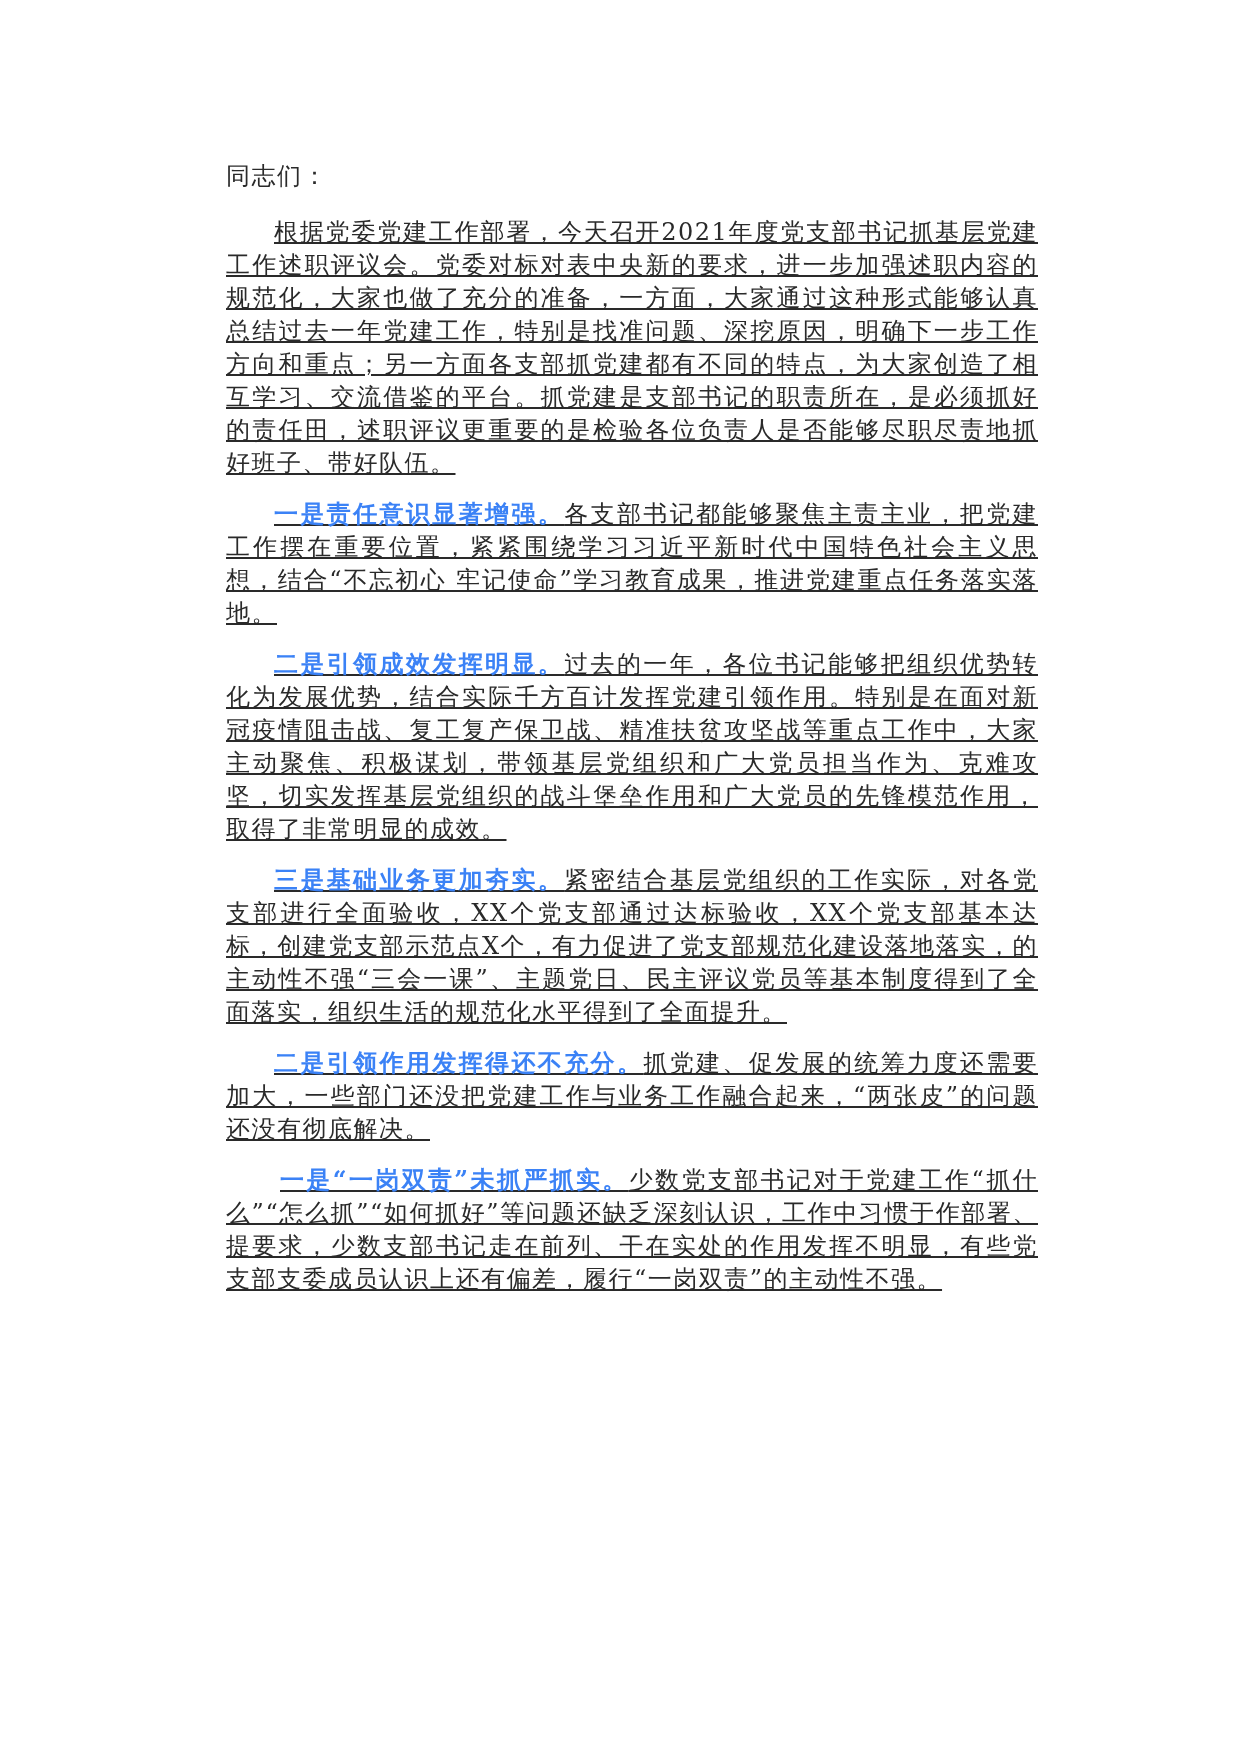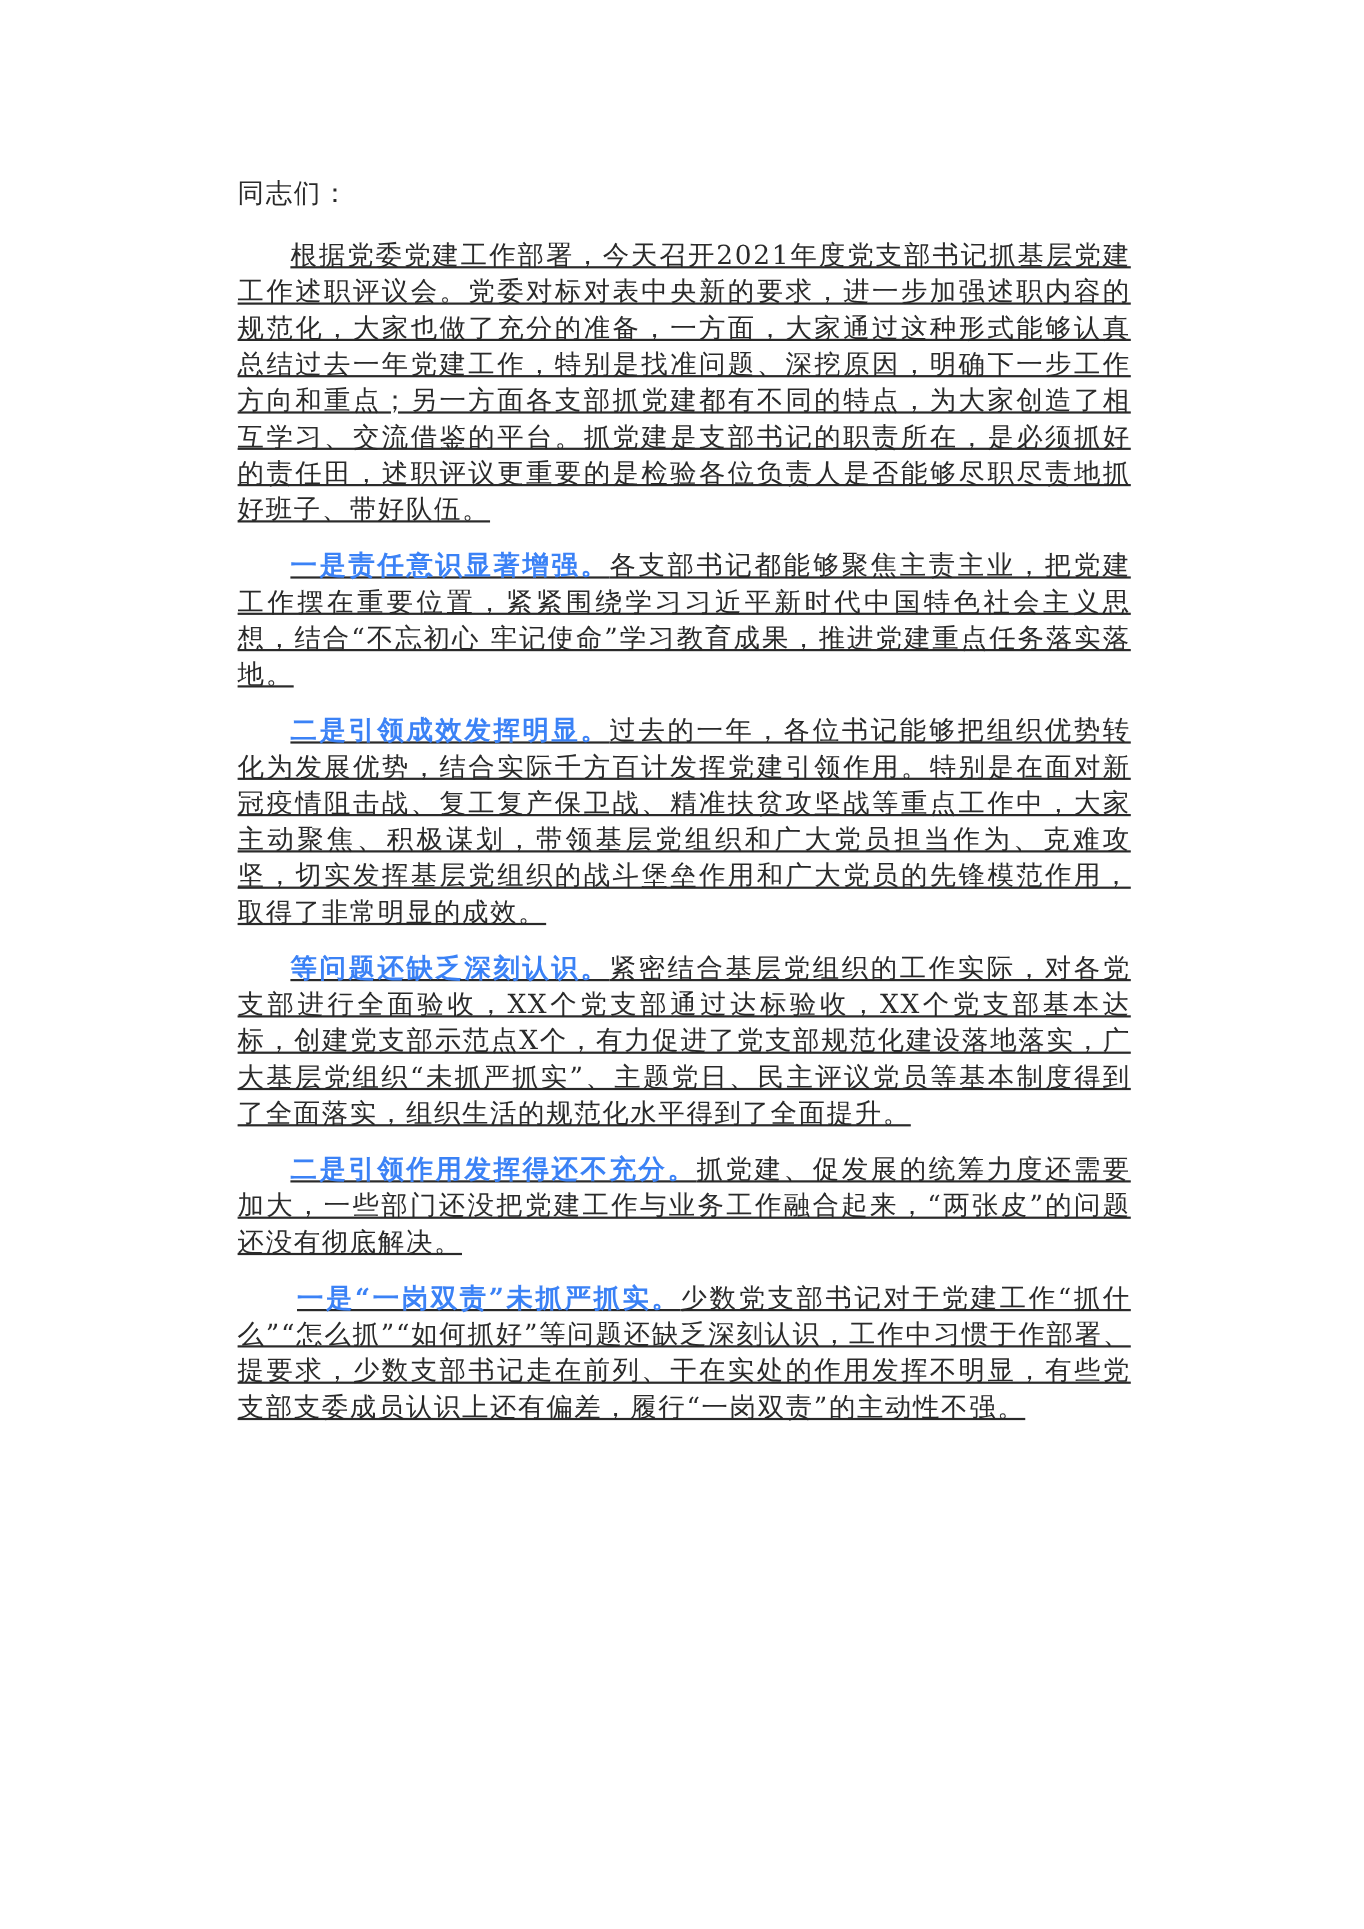--- a/index.html
+++ b/index.html
@@ -1,19 +1,19 @@
 <!DOCTYPE html>
 <html><head>
 <meta charset="utf-8">
 <style>
   html, body { margin: 0; padding: 0; background: #ffffff; }
   body { width: 1240px; height: 1754px; position: relative; overflow: hidden; }
   .page {
     position: absolute;
-    left: 216px;
+    left: 226px;
     top: 160px;
     width: 812px;
     font-family: "DejaVu Serif", "Liberation Serif", serif;
     font-size: 24px;
     line-height: 33px;
     color: #2a2a2a;
     text-align: justify;
     letter-spacing: 1.5px;
   }
   .para { margin: 0 0 17px 0; text-decoration: underline; }
@@ -35,21 +35,21 @@
 
   <p class="para indent">
     <span class="bold">一是责任意识显著增强。</span><span>各支部书记都能够聚焦主责主业，把党建工作摆在重要位置，紧紧围绕学习习近平新时代中国特色社会主义思想，结合“不忘初心 牢记使命”学习教育成果，推进党建重点任务落实落地。</span>
   </p>
 
   <p class="para indent">
     <span class="bold">二是引领成效发挥明显。</span><span>过去的一年，各位书记能够把组织优势转化为发展优势，结合实际千方百计发挥党建引领作用。特别是在面对新冠疫情阻击战、复工复产保卫战、精准扶贫攻坚战等重点工作中，大家主动聚焦、积极谋划，带领基层党组织和广大党员担当作为、克难攻坚，切实发挥基层党组织的战斗堡垒作用和广大党员的先锋模范作用，取得了非常明显的成效。</span>
   </p>
 
   <p class="para indent">
-    <span class="bold">等问题还缺乏深刻认识。</span><span>紧密结合基层党组织的工作实际，对各党支部进行全面验收，XX个党支部通过达标验收，XX个党支部基本达标，创建党支部示范点X个，有力促进了党支部规范化建设落地落实，广大基层党组织“未抓严抓实”、主题党日、民主评议党员等基本制度得到了全面落实，组织生活的规范化水平得到了全面提升。</span>
+    <span class="bold">三是基础业务更加夯实。</span><span>紧密结合基层党组织的工作实际，对各党支部进行全面验收，XX个党支部通过达标验收，XX个党支部基本达标，创建党支部示范点X个，有力促进了党支部规范化建设落地落实，的主动性不强“三会一课”、主题党日、民主评议党员等基本制度得到了全面落实，组织生活的规范化水平得到了全面提升。</span>
   </p>
 
 
   <p class="para indent">
     <span class="bold">二是引领作用发挥得还不充分。</span><span>抓党建、促发展的统筹力度还需要加大，一些部门还没把党建工作与业务工作融合起来，“两张皮”的问题还没有彻底解决。</span>
   </p>
 
   <p class="para indent-extra">
     <span class="bold">一是“一岗双责”未抓严抓实。</span><span>少数党支部书记对于党建工作“抓什么”“怎么抓”“如何抓好”等问题还缺乏深刻认识，工作中习惯于作部署、提要求，少数支部书记走在前列、干在实处的作用发挥不明显，有些党支部支委成员认识上还有偏差，履行“一岗双责”的主动性不强。</span>
   </p>

